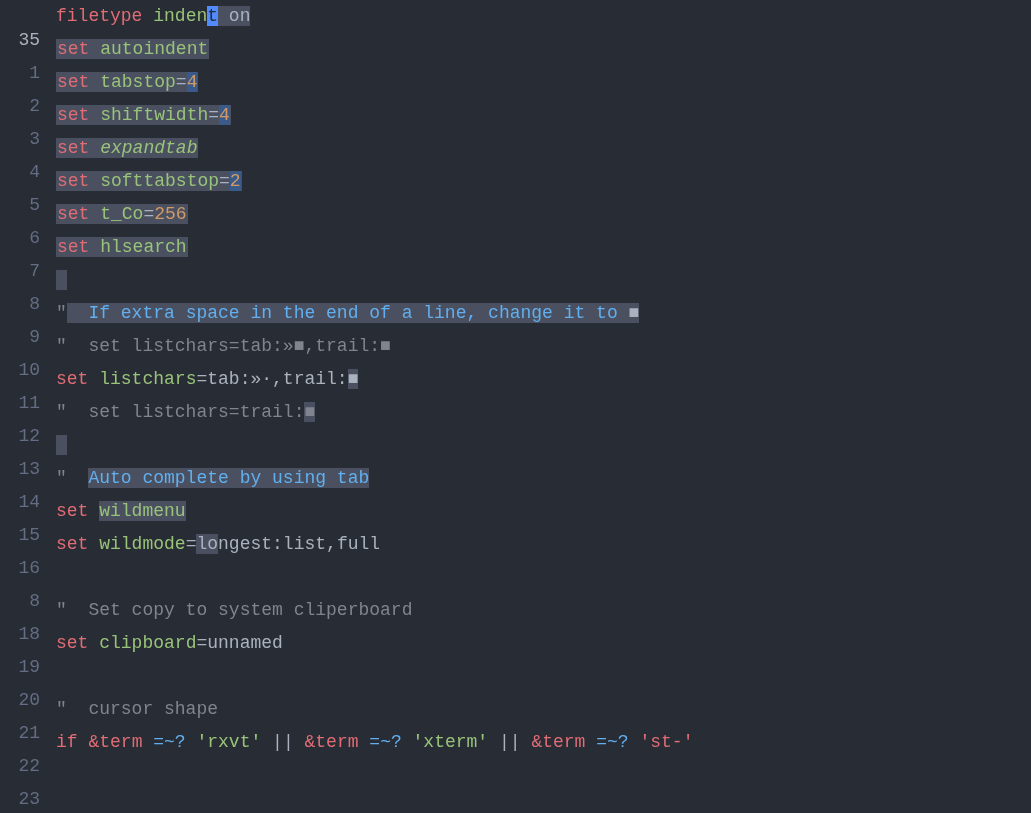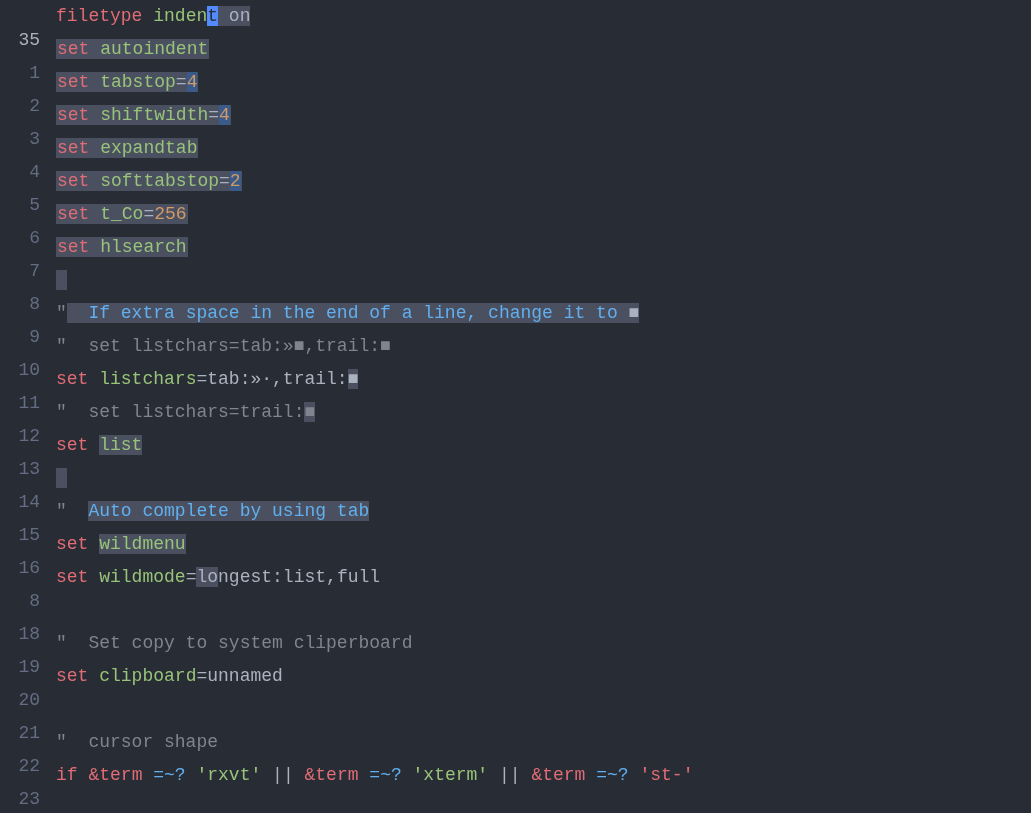--- a/index.html
+++ b/index.html
@@ -117,39 +117,38 @@
   <div class="code-area">
 
     <span class="code-line"><span class="kw" style="color:#e06c75;">filetype</span> <span style="color:#98c379;">inden</span><span class="cursor-char">t</span><span style="background:#4a5060;color:#abb2bf;"> on</span></span>
 
     <span class="code-line"><span class="hl-box"><span class="kw" style="color:#e06c75;">set</span> <span class="option" style="color:#98c379;">autoindent</span></span></span>
 
     <span class="code-line"><span class="hl-box"><span class="kw" style="color:#e06c75;">set</span> <span class="option" style="color:#98c379;">tabstop</span><span class="equals">=</span><span class="hl-blue value" style="color:#d19a66;">4</span></span></span>
 
     <span class="code-line"><span class="hl-box"><span class="kw" style="color:#e06c75;">set</span> <span class="option" style="color:#98c379;">shiftwidth</span><span class="equals">=</span><span class="hl-blue value" style="color:#d19a66;">4</span></span></span>
 
-    <span class="code-line"><span class="hl-box"><span class="kw" style="color:#e06c75;">set</span> <span class="option" style="color:#98c379;">expandtab</span></span></span>
+    <span class="code-line"><span class="hl-box"><span class="kw" style="color:#e06c75;">set</span> <span class="option" style="color:#98c379;font-style:italic;">expandtab</span></span></span>
 
     <span class="code-line"><span class="hl-box"><span class="kw" style="color:#e06c75;">set</span> <span class="option" style="color:#98c379;">softtabstop</span><span class="equals">=</span><span class="hl-blue value" style="color:#d19a66;">2</span></span></span>
 
     <span class="code-line"><span class="hl-box"><span class="kw" style="color:#e06c75;">set</span> <span class="option" style="color:#98c379;">t_Co</span><span class="equals">=</span><span class="value" style="color:#d19a66;">256</span></span></span>
 
     <span class="code-line"><span class="hl-box"><span class="kw" style="color:#e06c75;">set</span> <span class="option" style="color:#98c379;">hlsearch</span></span></span>
 
     <span class="code-line"><span style="background:#4a5060;">&nbsp;</span></span>
 
     <span class="code-line"><span class="comment" style="color:#7f848e;">"</span><span style="color:#61afef; background:#4a5060;">  If extra space in the end of a line, change it to </span><span style="background:#4a5060; color:#abb2bf;">■</span></span>
 
     <span class="code-line"><span class="comment" style="color:#7f848e;">"  set listchars=tab:</span><span style="color:#7f848e;">»</span><span style="color:#7f848e;">■,trail:■</span></span>
 
     <span class="code-line"><span class="kw" style="color:#e06c75;">set</span> <span class="option" style="color:#98c379;">listchars</span><span>=tab:»·,trail:</span><span style="background:#4a5060;">■</span></span>
 
     <span class="code-line"><span style="color:#7f848e;">"  set listchars=trail:</span><span style="color:#7f848e; background:#4a5060;">■</span></span>
 
-    <span class="code-line"><span class="kw" style="color:#e06c75;">set</span> <span style="color:#98c379; background:#4a5060;">list</span></span>
 
     <span class="code-line"><span style="background:#4a5060;">&nbsp;</span></span>
 
     <span class="code-line"><span style="color:#7f848e;">"  </span><span style="color:#61afef; background:#4a5060;">Auto complete by using tab</span></span>
 
     <span class="code-line"><span class="kw" style="color:#e06c75;">set</span> <span style="color:#98c379; background:#4a5060;text-align:center;">wildmenu</span></span>
 
     <span class="code-line"><span class="kw" style="color:#e06c75;">set</span> <span style="color:#98c379;">wildmode</span>=<span style="background:#4a5060;">lo</span>ngest:list,full</span>
 
     <span class="code-line"> </span>

